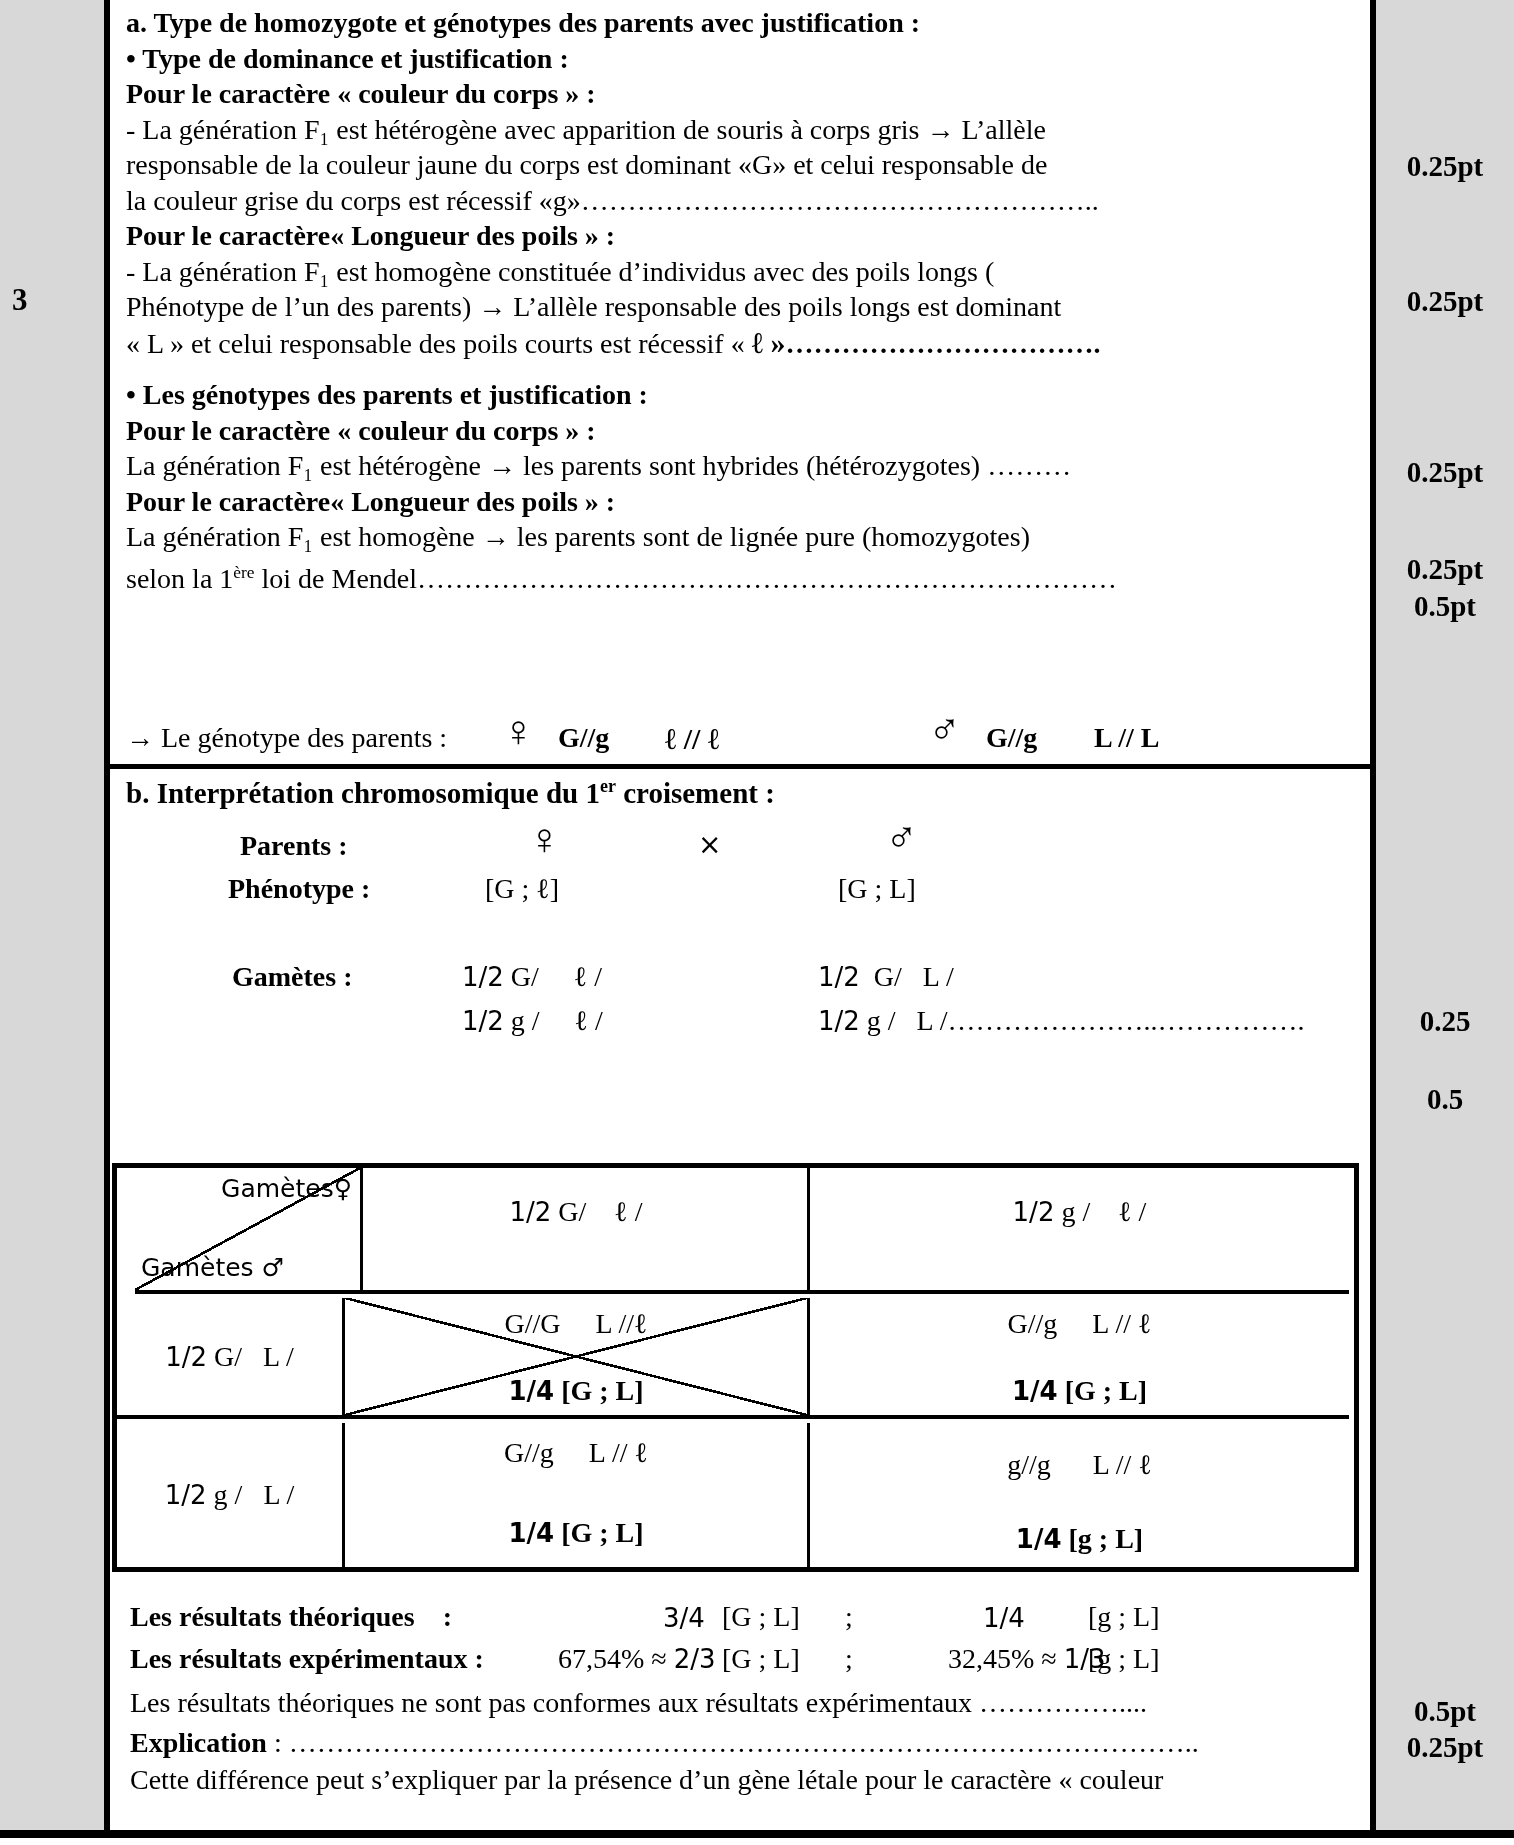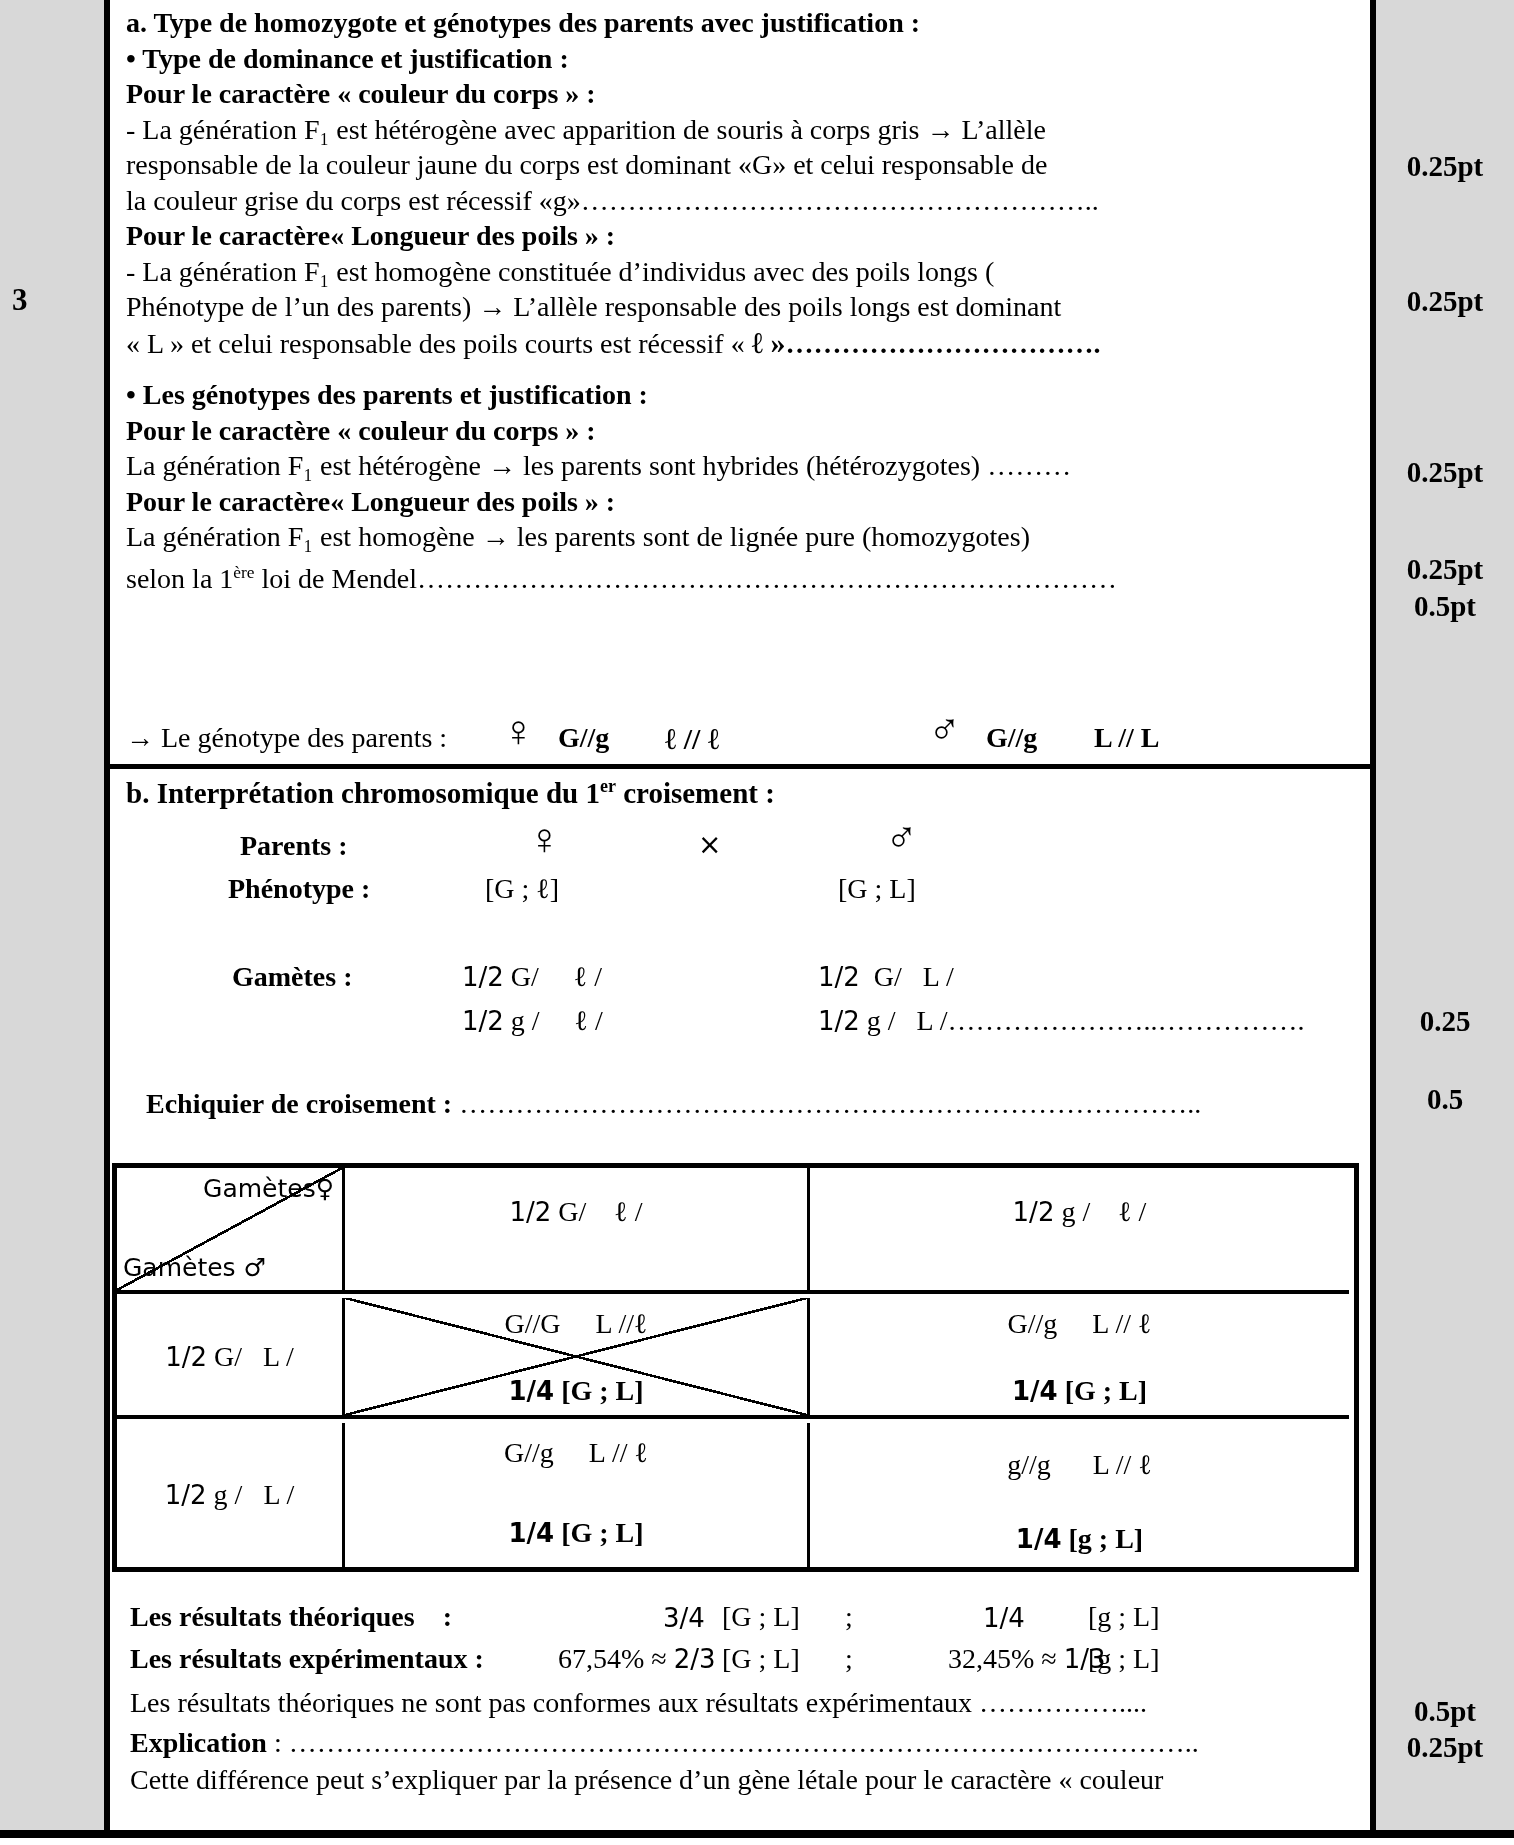--- a/index.html
+++ b/index.html
@@ -23,21 +23,21 @@
   .sym{font-size:44px;line-height:1;font-weight:normal;}
   .fr{font-family:"DejaVu Sans","Liberation Sans",sans-serif;font-size:26px;}
   .scr{font-weight:bold;}
   .sup{vertical-align:super;font-size:0.62em;}
   .divider{position:absolute;left:0;top:764px;width:1260px;height:5px;background:#000;}
   
   .ptable{position:absolute;left:2px;top:1163px;width:1237px;height:399px;border:5px solid #000;}
   .pcell{position:absolute;box-sizing:border-box;border-right:3px solid #000;border-bottom:4px solid #000;}
   .pcell.last-col{border-right:none;}
   .pcell.last-row{border-bottom:none;}
-  .diag{background:linear-gradient(to bottom right,transparent calc(50% - 1.3px),#000 calc(50% - 1.3px),#000 calc(50% + 1.3px),transparent calc(50% + 1.3px));}
+  .diag{background:linear-gradient(to bottom right,transparent calc(50% - 1.3px),#000 calc(50% - 1.3px),#000 calc(50% + 1.3px),transparent calc(50% + 1.3px));margin-left:18px;}
   .xcross{position:absolute;left:0;top:0;right:0;bottom:0;
      background:linear-gradient(to bottom right,transparent calc(50% - 1.3px),#000 calc(50% - 1.3px),#000 calc(50% + 1.3px),transparent calc(50% + 1.3px)),
                 linear-gradient(to bottom left,transparent calc(50% - 1.3px),#000 calc(50% - 1.3px),#000 calc(50% + 1.3px),transparent calc(50% + 1.3px));}
   .corner-lab{position:absolute;font-family:"DejaVu Sans","Liberation Sans",sans-serif;font-size:25px;white-space:pre;}
   .cell-geno{text-align:center;font-size:28px;white-space:pre;}
   .cell-pheno{position:absolute;left:0;width:100%;text-align:center;font-size:28px;white-space:pre;font-weight:bold;}
   .vcenter{display:flex;align-items:center;justify-content:center;}
 </style>
 </head>
 <body>
@@ -114,21 +114,20 @@
     <div class="row" style="top:961px;height:40px">
       <span class="abs b" style="left:122px">Gamètes :</span>
       <span class="abs" style="left:352px"><span class="fr">1/2</span><span> G/     ℓ /</span></span>
       <span class="abs" style="left:708px"><span class="fr">1/2</span><span>  G/   L /</span></span>
     </div>
     <div class="row" style="top:1005px;height:40px">
       <span class="abs" style="left:352px"><span class="fr">1/2</span><span> g /     ℓ /</span></span>
       <span class="abs" style="left:708px"><span class="fr">1/2</span><span> g /   L /</span><span>…………………..…………….</span></span>
     </div>
 
-    <div class="abs" style="left:36px;top:1088px"><span class="b">Echiquier de croisement :</span><span> ……………………………………………………………………..</span></div>
 
     <div class="ptable">
 
       <div class="pcell diag" style="left:0;top:0;width:228px;height:126px">
         <span class="corner-lab" style="top:6px;right:8px">Gamètes♀</span>
         <span class="corner-lab" style="bottom:8px;left:6px">Gamètes ♂</span>
       </div>
       <div class="pcell" style="left:228px;top:0;width:465px;height:126px">
         <div class="cell-geno" style="margin-top:28px"><span class="fr">1/2</span><span> G/    ℓ /</span></div>
       </div>

